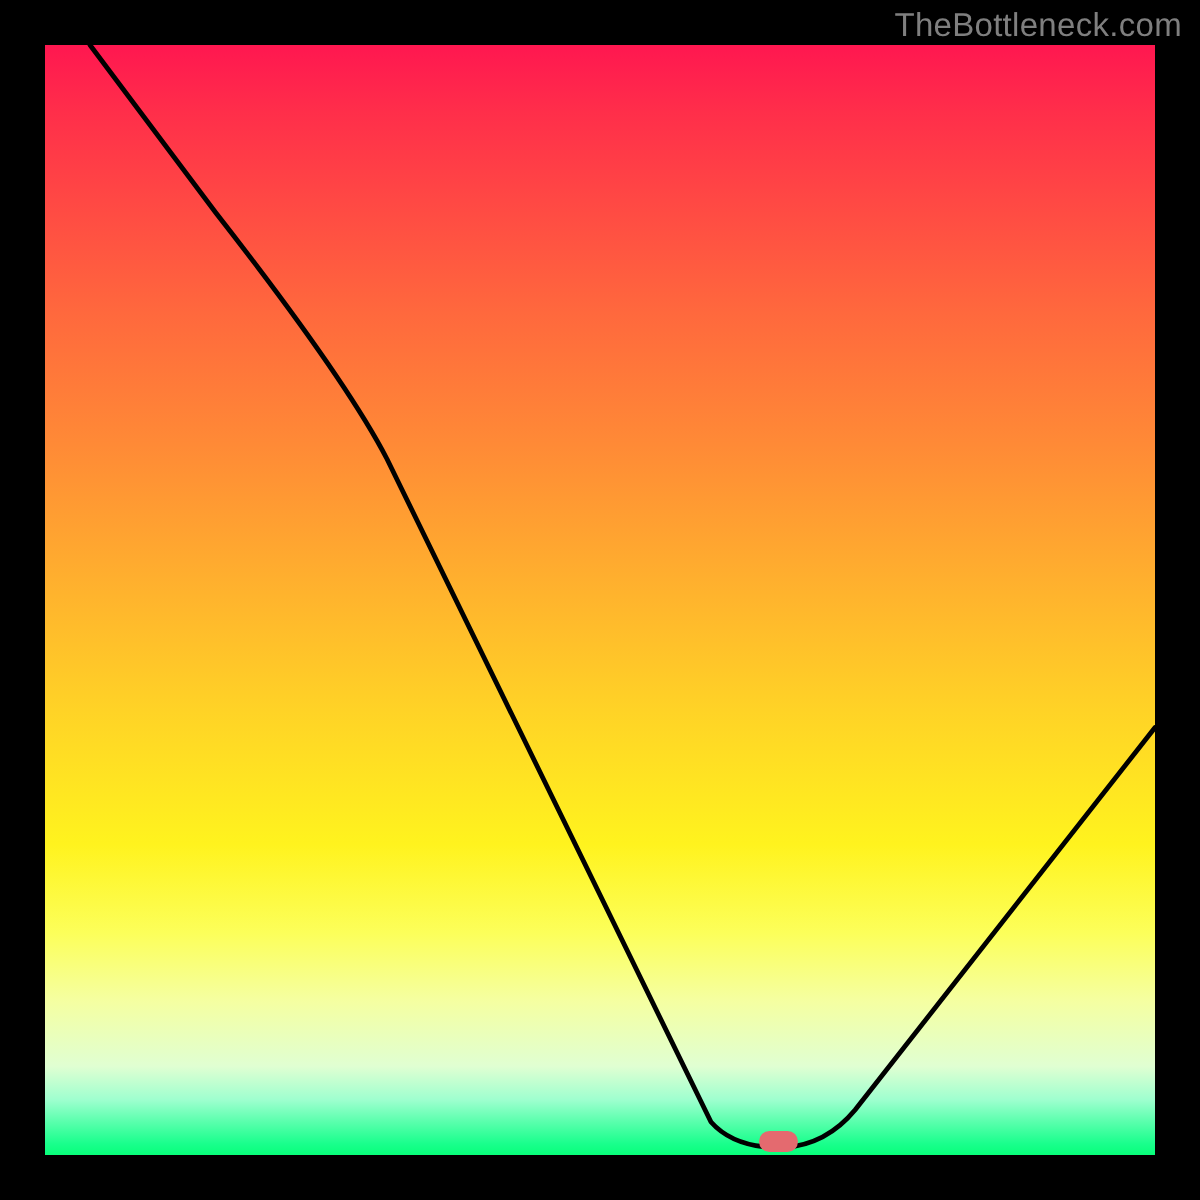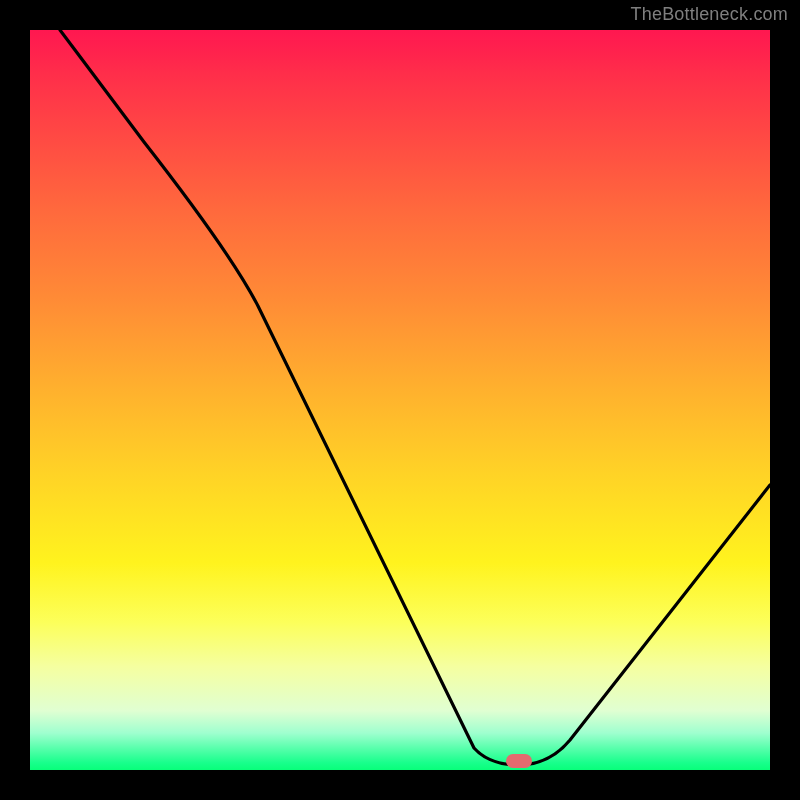--- a/index.html
+++ b/index.html
@@ -15,21 +15,21 @@
     position: absolute;
     left: 0; top: 0;
     width: 800px; height: 800px;
     background: #000;
   }
   .watermark {
     position: absolute;
     top: 4px;
     right: 12px;
     color: #7f7f7f;
-    font-size: 18px;
+    font-size: 22px;
     font-weight: 500;
     letter-spacing: 0.2px;
     user-select: none;
   }
   .plot {
     position: absolute;
     left: 30px;
     top: 30px;
     width: 740px;
     height: 740px;

